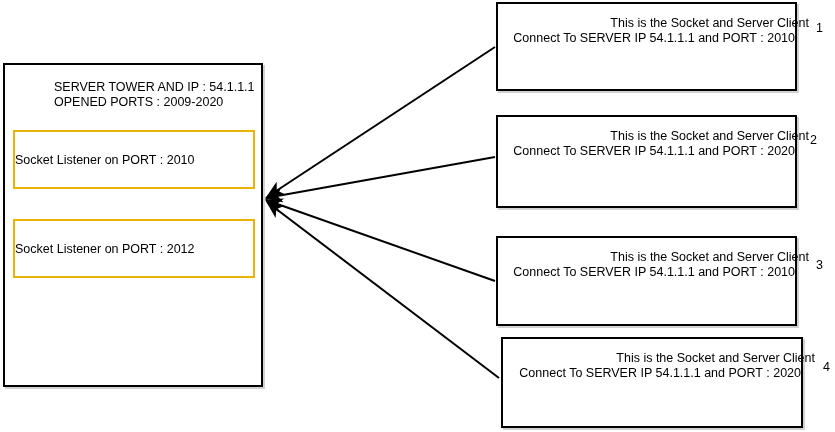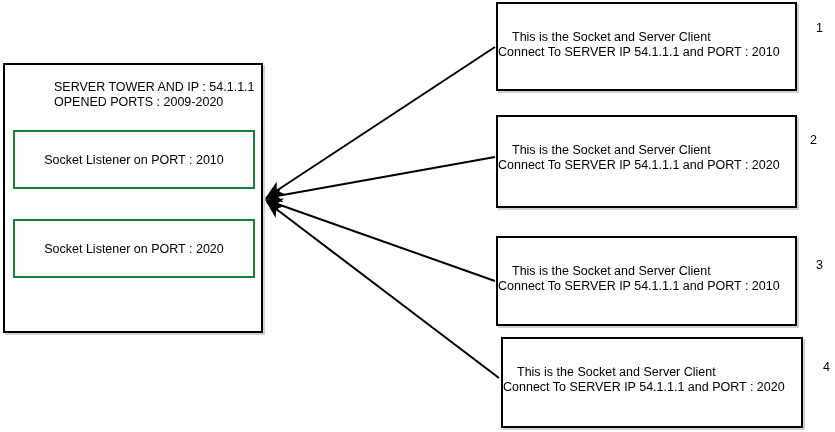--- a/index.html
+++ b/index.html
@@ -30,49 +30,49 @@
     box-sizing: border-box;
     border: 2px solid #000000;
     background: #ffffff;
     box-shadow: 2px 2px 0 rgba(0,0,0,0.18);
   }
   
   .server-box {
     left: 3px;
     top: 63px;
     width: 260px;
-    height: 270px;
+    height: 324px;
   }
   .server-title {
     position: absolute;
     left: 49px;
     top: 15px;
     line-height: 15px;
     text-align: left;
     white-space: nowrap;
   }
   .listener {
     position: absolute;
     box-sizing: border-box;
     left: 8px;
     width: 242px;
     height: 59px;
-    border: 2px solid #15803d;
+    border: 2px solid #eab308;
     background: #ffffff;
     display: flex;
     align-items: center;
-    justify-content: center;
+    justify-content: flex-start;
     white-space: nowrap;
   }
   .listener-1 { top: 65px; }
   .listener-2 { top: 154px; }
   
   .client {
-    text-align: left;
-    padding-top: 26px;
+    text-align: right;
+    padding-top: 12px;
   }
   .client .l1 {
     position: relative;
     left: 14px;
     line-height: 15px;
     white-space: nowrap;
   }
   .client .l2 {
     line-height: 15px;
     white-space: nowrap;
@@ -111,21 +111,21 @@
 
   <div class="box server-box">
     <div class="server-title">
       <div>SERVER TOWER AND IP : 54.1.1.1</div>
       <div>OPENED PORTS : 2009-2020</div>
     </div>
     <div class="listener listener-1">
       <span>Socket Listener on PORT : 2010</span>
     </div>
     <div class="listener listener-2">
-      <span>Socket Listener on PORT : 2020</span>
+      <span>Socket Listener on PORT : 2012</span>
     </div>
   </div>
 
   <div class="box client client-1">
     <div class="l1">This is the Socket and Server Client</div>
     <div class="l2">Connect To SERVER IP 54.1.1.1 and PORT : 2010</div>
   </div>
   <div class="box client client-2">
     <div class="l1">This is the Socket and Server Client</div>
     <div class="l2">Connect To SERVER IP 54.1.1.1 and PORT : 2020</div>

